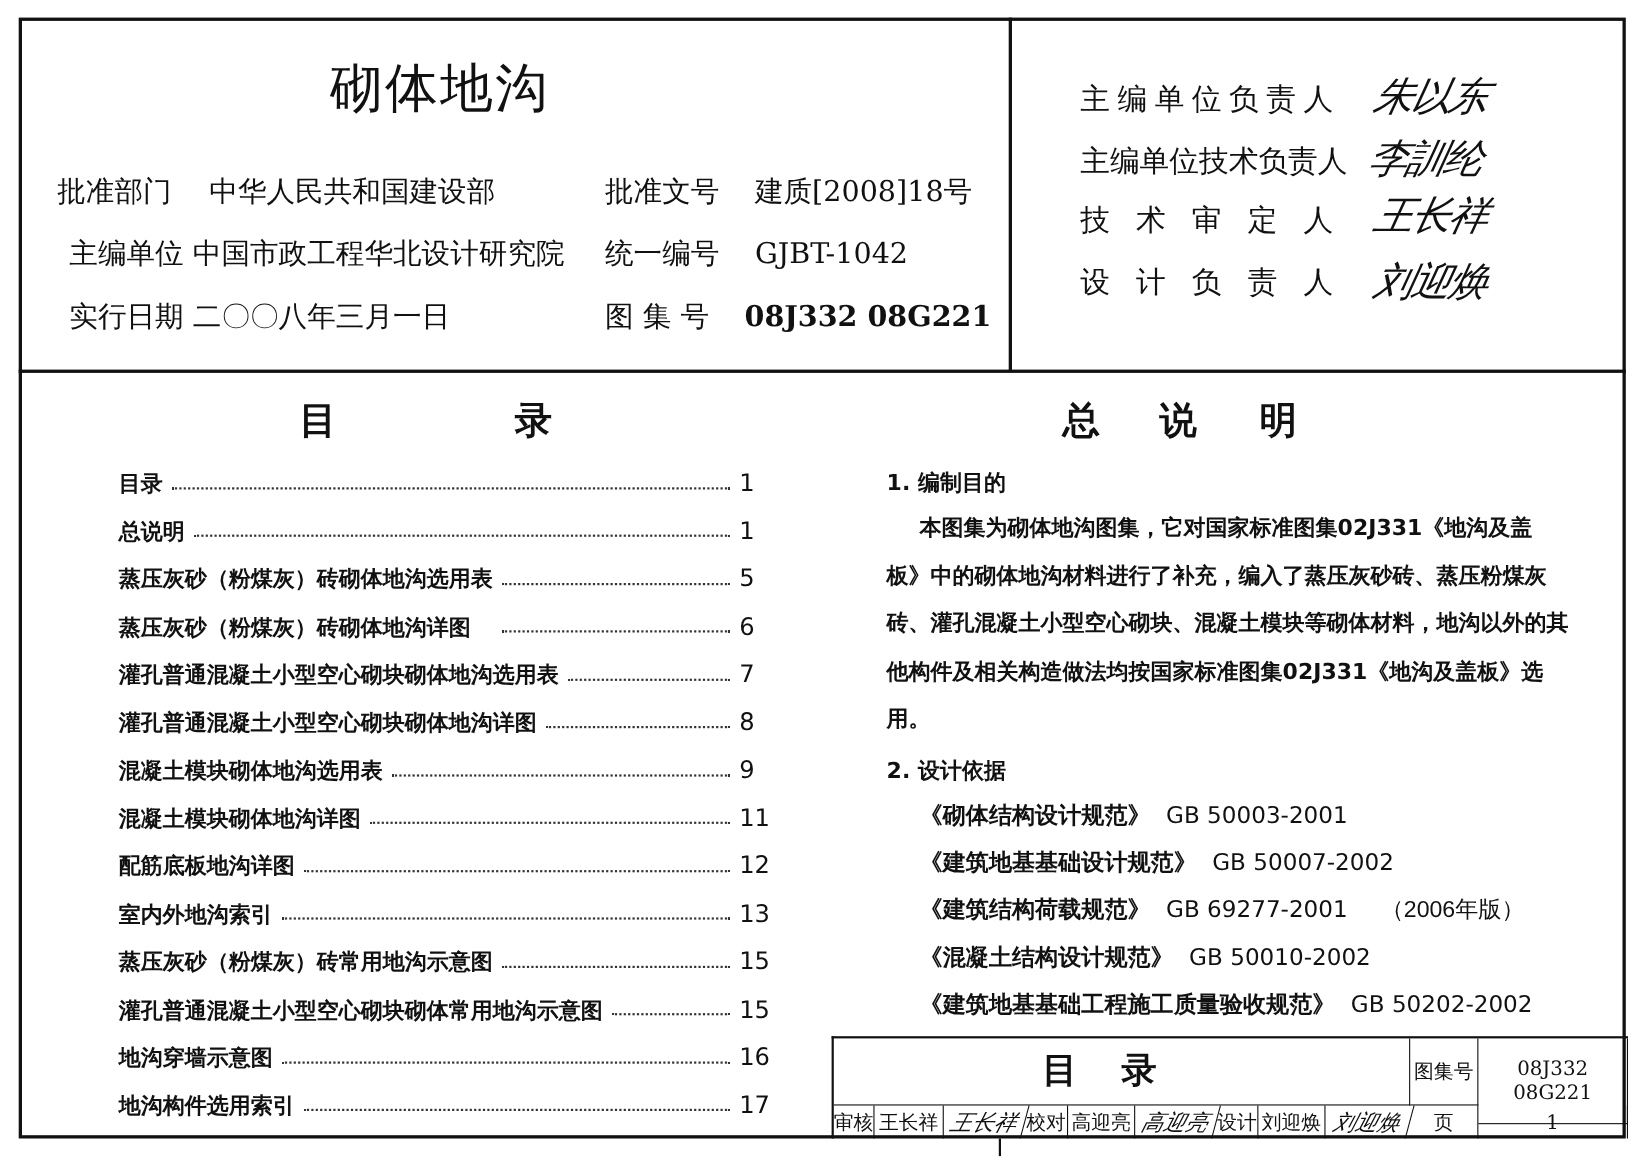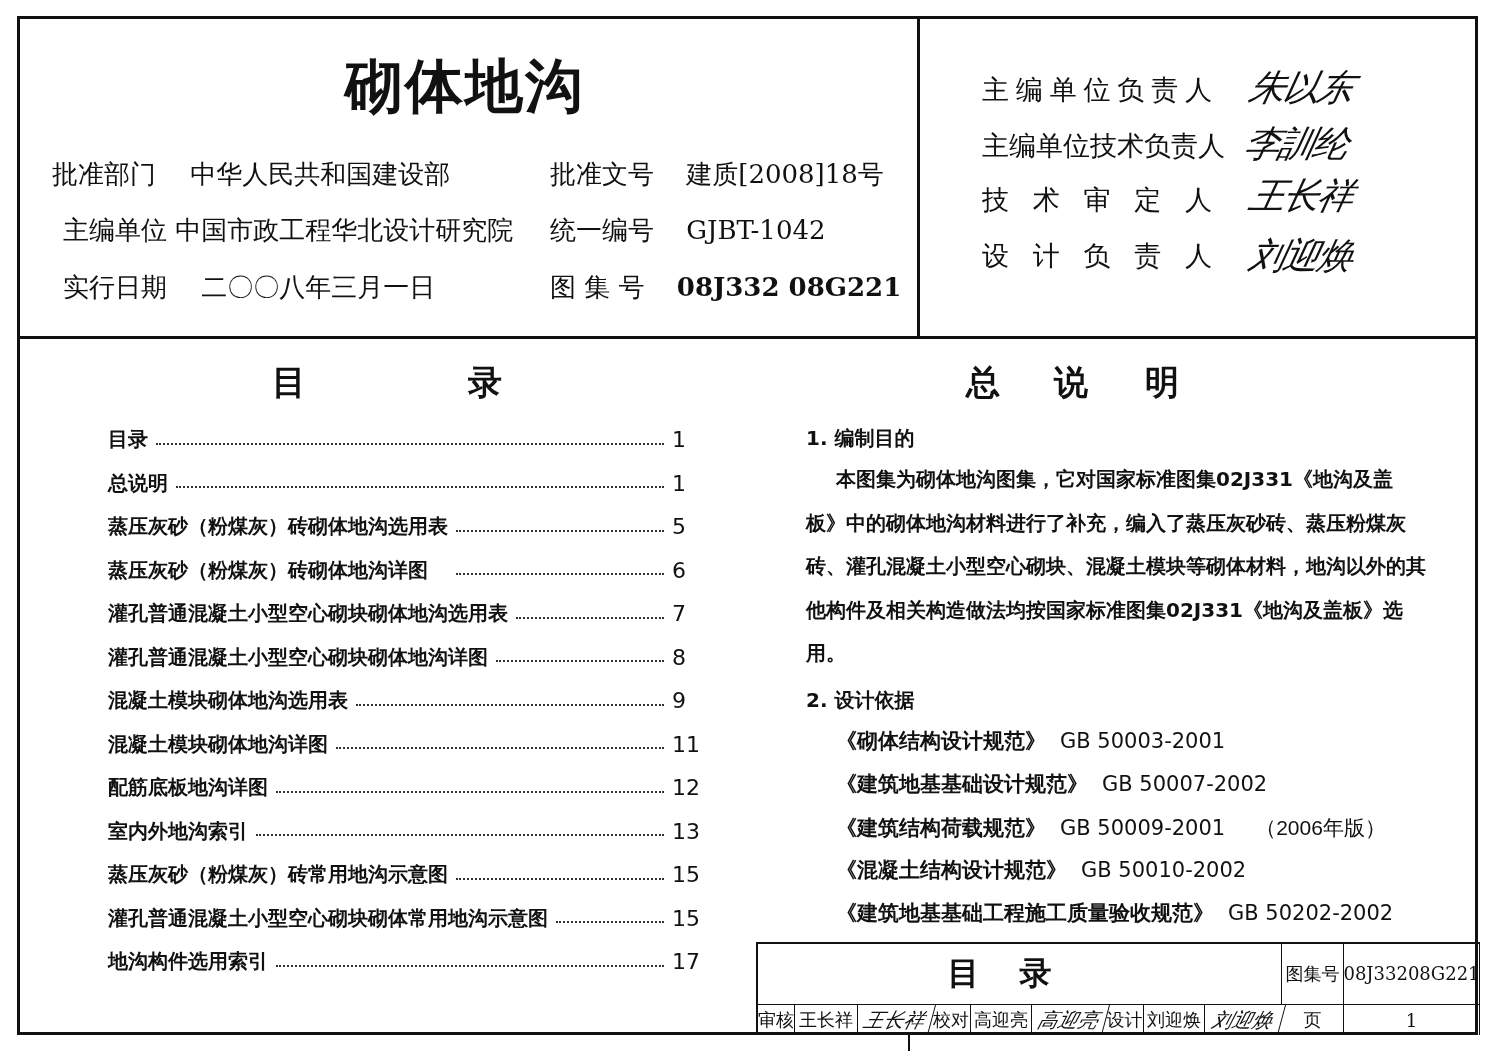--- a/index.html
+++ b/index.html
@@ -3,22 +3,22 @@
 <meta charset="utf-8">
 <style>
   html, body { margin: 0; padding: 0; background: #ffffff; }
   body { width: 1498px; height: 1053px; position: relative; overflow: hidden;
          font-family: "DejaVu Sans", "Liberation Sans", sans-serif; color: #111; }
   .frame { position: absolute; left: 17px; top: 16px; width: 1461px; height: 1019px;
            border: 3px solid #111; box-sizing: border-box; }
   .hline { position: absolute; background: #111; }
   .vline { position: absolute; background: #111; }
 
-  .main-title { position: absolute; left: 300px; top: 48px; width: 330px; text-align: center;
-                font-size: 58px; font-weight: bold; letter-spacing: 2px;
+  .main-title { position: absolute; left: 300px; top: 48px; width: 330px; 
+                font-size: 48px; font-weight: normal; letter-spacing: 2px;
                 font-family: "DejaVu Sans", sans-serif; }
   .meta-row { position: absolute; font-size: 26px; white-space: nowrap;
               font-family: "DejaVu Serif", "Liberation Serif", serif; }
 
   .resp-row { position: absolute; left: 982px; font-size: 27px; white-space: nowrap;
               font-family: "DejaVu Serif", serif; }
   .resp-label { display: inline-block; width: 230px; text-align: justify; text-align-last: justify; }
   .sig { position: absolute; font-family: "DejaVu Serif", serif; font-style: italic;
          font-size: 36px; color: #111; transform: skewX(-12deg); letter-spacing: -2px; }
 
@@ -59,21 +59,21 @@
 <div class="meta-row" style="left:52px; top:157px;">
   <span>批准部门</span>
   <span style="margin-left:26px;">中华人民共和国建设部</span>
 </div>
 <div class="meta-row" style="left:63px; top:213px;">
   <span>主编单位</span>
   <span style="">中国市政工程华北设计研究院</span>
 </div>
 <div class="meta-row" style="left:63px; top:270px;">
   <span>实行日期</span>
-  <span style="margin-left:26px;">二〇〇八年三月一日</span>
+  <span style="">二〇〇八年三月一日</span>
 </div>
 
 <div class="meta-row" style="left:550px; top:157px;">
   <span>批准文号</span>
   <span style="margin-left:24px;">建质[2008]18号</span>
 </div>
 <div class="meta-row" style="left:550px; top:213px;">
   <span>统一编号</span>
   <span style="margin-left:24px;">GJBT-1042</span>
 </div>
@@ -158,47 +158,52 @@
     </div>
   <div class="toc-item">
       <span class="toc-name">蒸压灰砂（粉煤灰）砖常用地沟示意图</span>
       <span class="toc-dots"></span>
       <span class="toc-page">15</span>
     </div>
   <div class="toc-item">
       <span class="toc-name">灌孔普通混凝土小型空心砌块砌体常用地沟示意图</span>
       <span class="toc-dots"></span>
       <span class="toc-page">15</span>
+    </div>
+  <div class="toc-item">
+      <span class="toc-name">地沟穿墙示意图</span>
+      <span class="toc-dots"></span>
+      <span class="toc-page">16</span>
     </div>
   <div class="toc-item">
       <span class="toc-name">地沟构件选用索引</span>
       <span class="toc-dots"></span>
       <span class="toc-page">17</span>
     </div>
 </div>
 
 <div class="section-title" style="left:966px; top:360px;">总</div>
 <div class="section-title" style="left:1054px; top:360px;">说</div>
 <div class="section-title" style="left:1145px; top:360px;">明</div>
 
 <div class="desc">
   <h3>1.  编制目的</h3>
   <p>本图集为砌体地沟图集，它对国家标准图集02J331《地沟及盖板》中的砌体地沟材料进行了补充，编入了蒸压灰砂砖、蒸压粉煤灰砖、灌孔混凝土小型空心砌块、混凝土模块等砌体材料，地沟以外的其他构件及相关构造做法均按国家标准图集02J331《地沟及盖板》选用。</p>
   <h3 style="margin-top:4px;">2.  设计依据</h3>
   <div class="std"><span class="std-name">《砌体结构设计规范》</span><span class="std-code">GB 50003-2001</span></div>
   <div class="std"><span class="std-name">《建筑地基基础设计规范》</span><span class="std-code">GB 50007-2002</span></div>
-  <div class="std"><span class="std-name">《建筑结构荷载规范》</span><span class="std-code">GB 50009-2001</span><span class="std-note">（2006年版）</span></div>
+  <div class="std"><span class="std-name">《建筑结构荷载规范》</span><span class="std-code">GB 69277-2001</span><span class="std-note">（2006年版）</span></div>
   <div class="std"><span class="std-name">《混凝土结构设计规范》</span><span class="std-code">GB 50010-2002</span></div>
   <div class="std"><span class="std-name">《建筑地基基础工程施工质量验收规范》</span><span class="std-code">GB 50202-2002</span></div>
 </div>
 
 <div class="tb">
   <div class="tb-cell tb-title" style="left:0; top:0; width:524px; height:61px; border-bottom:1.5px solid #111;">目录</div>
   <div class="tb-cell" style="left:524px; top:0; width:62px; height:61px; border-bottom:1.5px solid #111;">图集号</div>
-  <div class="tb-cell" style="left:586px; top:0; width:136px; height:61px; border-bottom:1.5px solid #111; flex-direction:row; line-height:22px;">
+  <div class="tb-cell" style="left:586px; top:0; width:136px; height:78px; border-bottom:1.5px solid #111; flex-direction:column; line-height:22px;">
     <span>08J332</span>
     <span>08G221</span>
   </div>
 
   <div class="tb-cell" style="left:0; top:61px; width:37px; height:30px;">审核</div>
   <div class="tb-cell" style="left:37px; top:61px; width:63px; height:30px;">王长祥</div>
   <div class="tb-cell tb-sig" style="left:100px; top:61px; width:74px; height:30px;">王长祥</div>
   <div class="tb-cell" style="left:174px; top:61px; width:39px; height:30px;">校对</div>
   <div class="tb-cell" style="left:213px; top:61px; width:61px; height:30px;">高迎亮</div>
   <div class="tb-cell tb-sig" style="left:274px; top:61px; width:74px; height:30px;">高迎亮</div>

